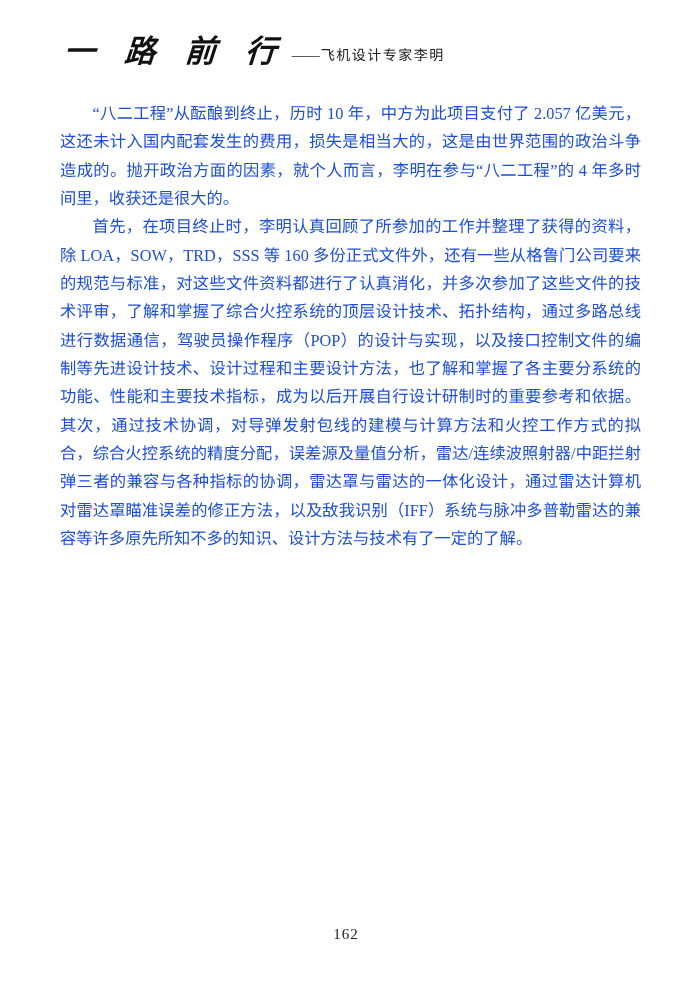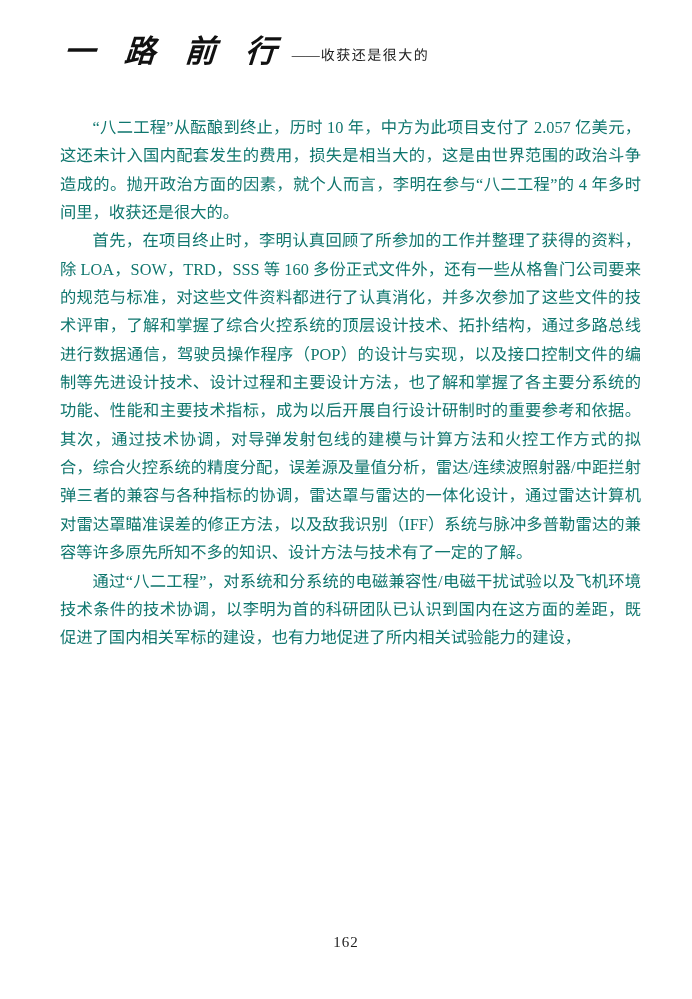--- a/index.html
+++ b/index.html
@@ -47,63 +47,62 @@
     color: #222222;
   }
   .subtitle .dash {
     letter-spacing: 0;
     margin-right: 1px;
   }
 
   
   .page-body {
     position: absolute;
-    top: 114px;
+    top: 100px;
     left: 60px;
     width: 581px;
     font-size: 16.3px;
     line-height: 28.35px;
     text-align: justify;
     text-justify: inter-ideograph;
-    color: #0f766e;
+    color: #1d4ed8;
   }
   .para {
     margin: 0;
     padding: 0;
     text-indent: 2em;
     word-break: break-all;
   }
 
   
   .page-footer {
     position: absolute;
     left: 0;
-    bottom: 48px;
+    bottom: 56px;
     width: 100%;
     text-align: center;
   }
   .page-number {
     font-size: 15px;
     letter-spacing: 1px;
     color: #1c1c1c;
   }
 </style>
 </head>
 <body>
 
 <div class="page">
 
   <header class="page-header">
     <span class="title-calligraphy">一路前行</span>
-    <span class="subtitle"><span class="dash">——</span><span>收获还是很大的</span></span>
+    <span class="subtitle"><span class="dash">——</span><span>飞机设计专家李明</span></span>
   </header>
 
   <main class="page-body">
     <p class="para">“八二工程”从酝酿到终止，历时 10 年，中方为此项目支付了 2.057 亿美元，这还未计入国内配套发生的费用，损失是相当大的，这是由世界范围的政治斗争造成的。抛开政治方面的因素，就个人而言，李明在参与“八二工程”的 4 年多时间里，收获还是很大的。</p>
     <p class="para">首先，在项目终止时，李明认真回顾了所参加的工作并整理了获得的资料，除 LOA，SOW，TRD，SSS 等 160 多份正式文件外，还有一些从格鲁门公司要来的规范与标准，对这些文件资料都进行了认真消化，并多次参加了这些文件的技术评审，了解和掌握了综合火控系统的顶层设计技术、拓扑结构，通过多路总线进行数据通信，驾驶员操作程序（POP）的设计与实现，以及接口控制文件的编制等先进设计技术、设计过程和主要设计方法，也了解和掌握了各主要分系统的功能、性能和主要技术指标，成为以后开展自行设计研制时的重要参考和依据。其次，通过技术协调，对导弹发射包线的建模与计算方法和火控工作方式的拟合，综合火控系统的精度分配，误差源及量值分析，雷达/连续波照射器/中距拦射弹三者的兼容与各种指标的协调，雷达罩与雷达的一体化设计，通过雷达计算机对雷达罩瞄准误差的修正方法，以及敌我识别（IFF）系统与脉冲多普勒雷达的兼容等许多原先所知不多的知识、设计方法与技术有了一定的了解。</p>
-    <p class="para">通过“八二工程”，对系统和分系统的电磁兼容性/电磁干扰试验以及飞机环境技术条件的技术协调，以李明为首的科研团队已认识到国内在这方面的差距，既促进了国内相关军标的建设，也有力地促进了所内相关试验能力的建设，</p>
   </main>
 
   <footer class="page-footer">
     <span class="page-number">162</span>
   </footer>
 
 </div>
 
 </body></html>

